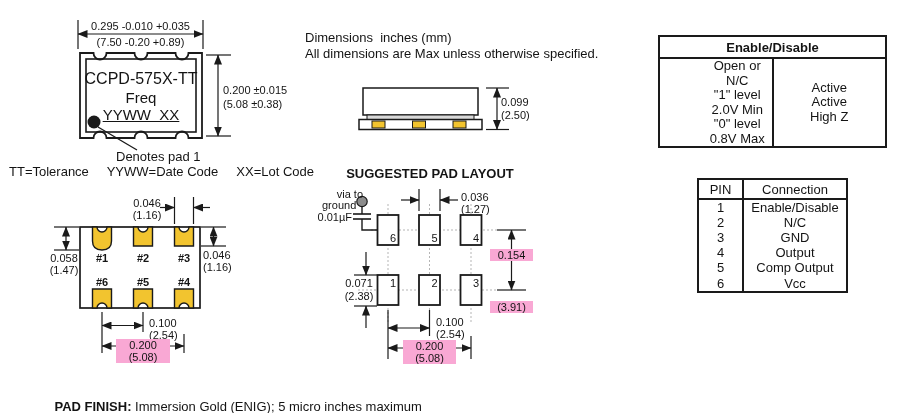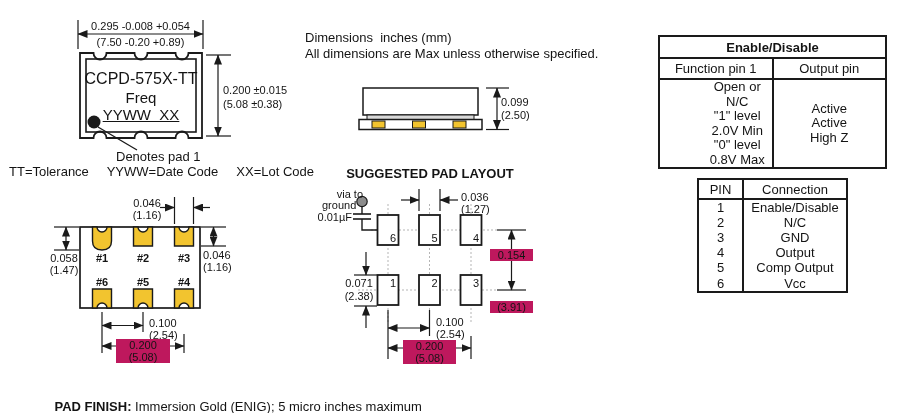--- a/index.html
+++ b/index.html
@@ -2,21 +2,21 @@
 <html><head>
 <meta charset="utf-8">
 <style>
   html,body{margin:0;padding:0;background:#fff;}
   .canvas{position:relative;width:900px;height:413px;background:#fff;overflow:hidden;
           font-family:"Liberation Sans",sans-serif;color:#141414;}
   svg.art{position:absolute;left:0;top:0;z-index:1;}
   .t{position:absolute;z-index:2;font-size:11px;line-height:12px;white-space:pre;color:#141414;}
   .tc{text-align:center;}
   .tr{text-align:right;}
-  .bg{background:#be185d;}
+  .bg{background:#f9a8d4;}
   .md{font-size:13px;line-height:15px;}
   .big{font-size:16px;line-height:18px;}
   .pkg{font-size:15px;line-height:17px;}
   .b{font-weight:bold;}
   table.dtable{position:absolute;z-index:2;border-collapse:collapse;background:#fff;
                font-size:13px;color:#141414;table-layout:fixed;}
   table.dtable td{border:2px solid #1a1a1a;text-align:center;vertical-align:middle;padding:0;}
   .bodyline{line-height:14.5px;}
 </style>
 </head>
@@ -124,21 +124,21 @@
       <line x1="429.5" y1="310" x2="429.5" y2="336" stroke-width="1.2"></line>
       <line x1="471" y1="336" x2="471" y2="359" stroke-width="1.2"></line>
       <line x1="388" y1="328" x2="429.5" y2="328" stroke-width="1.2" marker-start="url(#ah)" marker-end="url(#ah)"></line>
       <line x1="388" y1="348" x2="471" y2="348" stroke-width="1.2" marker-start="url(#ah)" marker-end="url(#ah)"></line>
     </g>
   </svg>
 
   <div class="t md" style="left:305px;top:30px;">Dimensions  inches (mm)</div>
   <div class="t md" style="left:305px;top:46px;">All dimensions are Max unless otherwise specified.</div>
 
-  <div class="t tc" style="left:70px;top:20px;width:141px;">0.295 -0.008 +0.054</div>
+  <div class="t tc" style="left:70px;top:20px;width:141px;">0.295 -0.010 +0.035</div>
   <div class="t tc" style="left:70px;top:36px;width:141px;">(7.50 -0.20 +0.89)</div>
   <div class="t" style="left:223px;top:84px;">0.200 ±0.015</div>
   <div class="t" style="left:223px;top:98px;">(5.08 ±0.38)</div>
   <div class="t tc big" style="left:84px;top:70px;width:114px;">CCPD-575X-TT</div>
   <div class="t tc pkg" style="left:84px;top:89px;width:114px;">Freq</div>
   <div class="t tc pkg" style="left:84px;top:106px;width:114px;text-decoration:underline;">YYWW  XX</div>
   <div class="t md" style="left:116px;top:149px;">Denotes pad 1</div>
   <div class="t md" style="left:9px;top:164px;">TT=Tolerance     YYWW=Date Code     XX=Lot Code</div>
 
   <div class="t" style="left:501px;top:96px;">0.099</div>
@@ -181,24 +181,20 @@
   <div class="t" style="left:436px;top:328px;">(2.54)</div>
   <div class="t tc bg" style="left:403px;top:340px;width:53px;">0.200</div>
   <div class="t tc bg" style="left:403px;top:352px;width:53px;">(5.08)</div>
 
   <table class="dtable" style="left:658px;top:35px;width:229px;">
     <tbody>
         <tr>
       <td colspan="2" style="height:20px;" class="b">Enable/Disable</td>
     </tr>
     <tr>
-      <td style="height:19px;width:141px;">Function pin 1</td>
-      <td style="width:80px;">Output pin</td>
-    </tr>
-    <tr>
       <td style="height:56px;padding-left:43px;">
         <div class="bodyline">Open or N/C</div>
         <div class="bodyline">"1" level 2.0V Min</div>
         <div class="bodyline">"0" level 0.8V Max</div>
       </td>
       <td>
         <div class="bodyline">Active</div>
         <div class="bodyline">Active</div>
         <div class="bodyline">High Z</div>
       </td>

